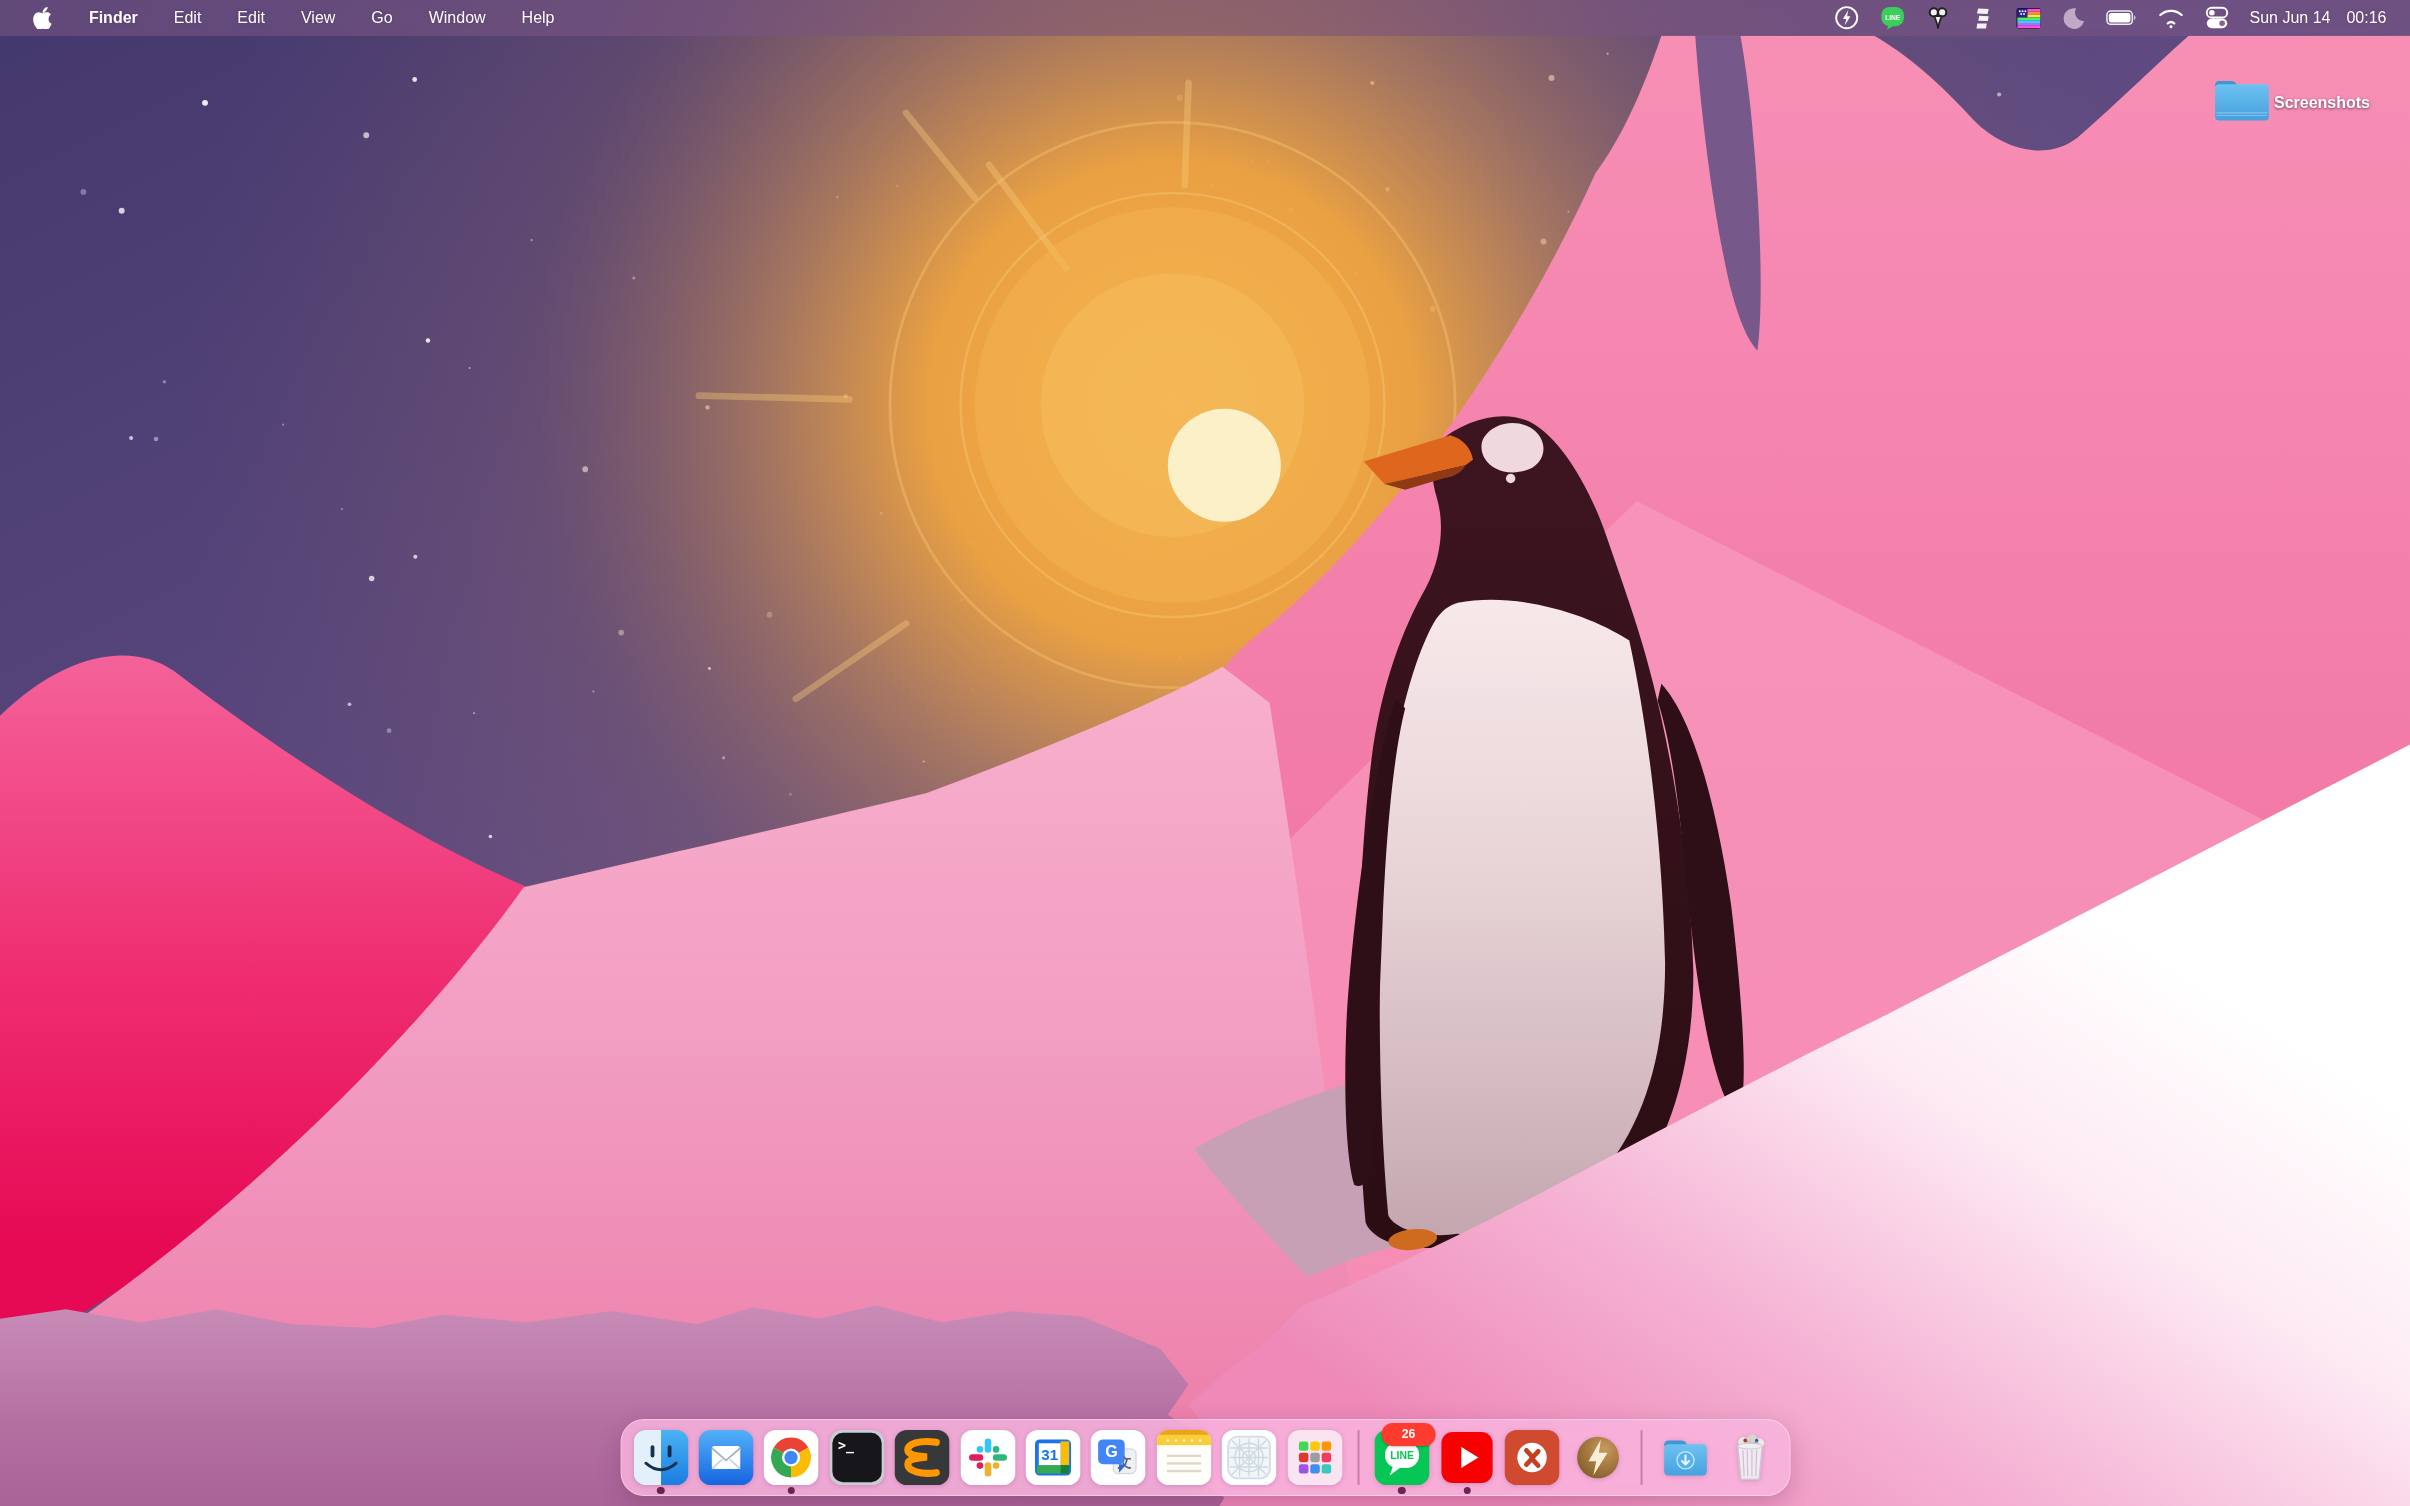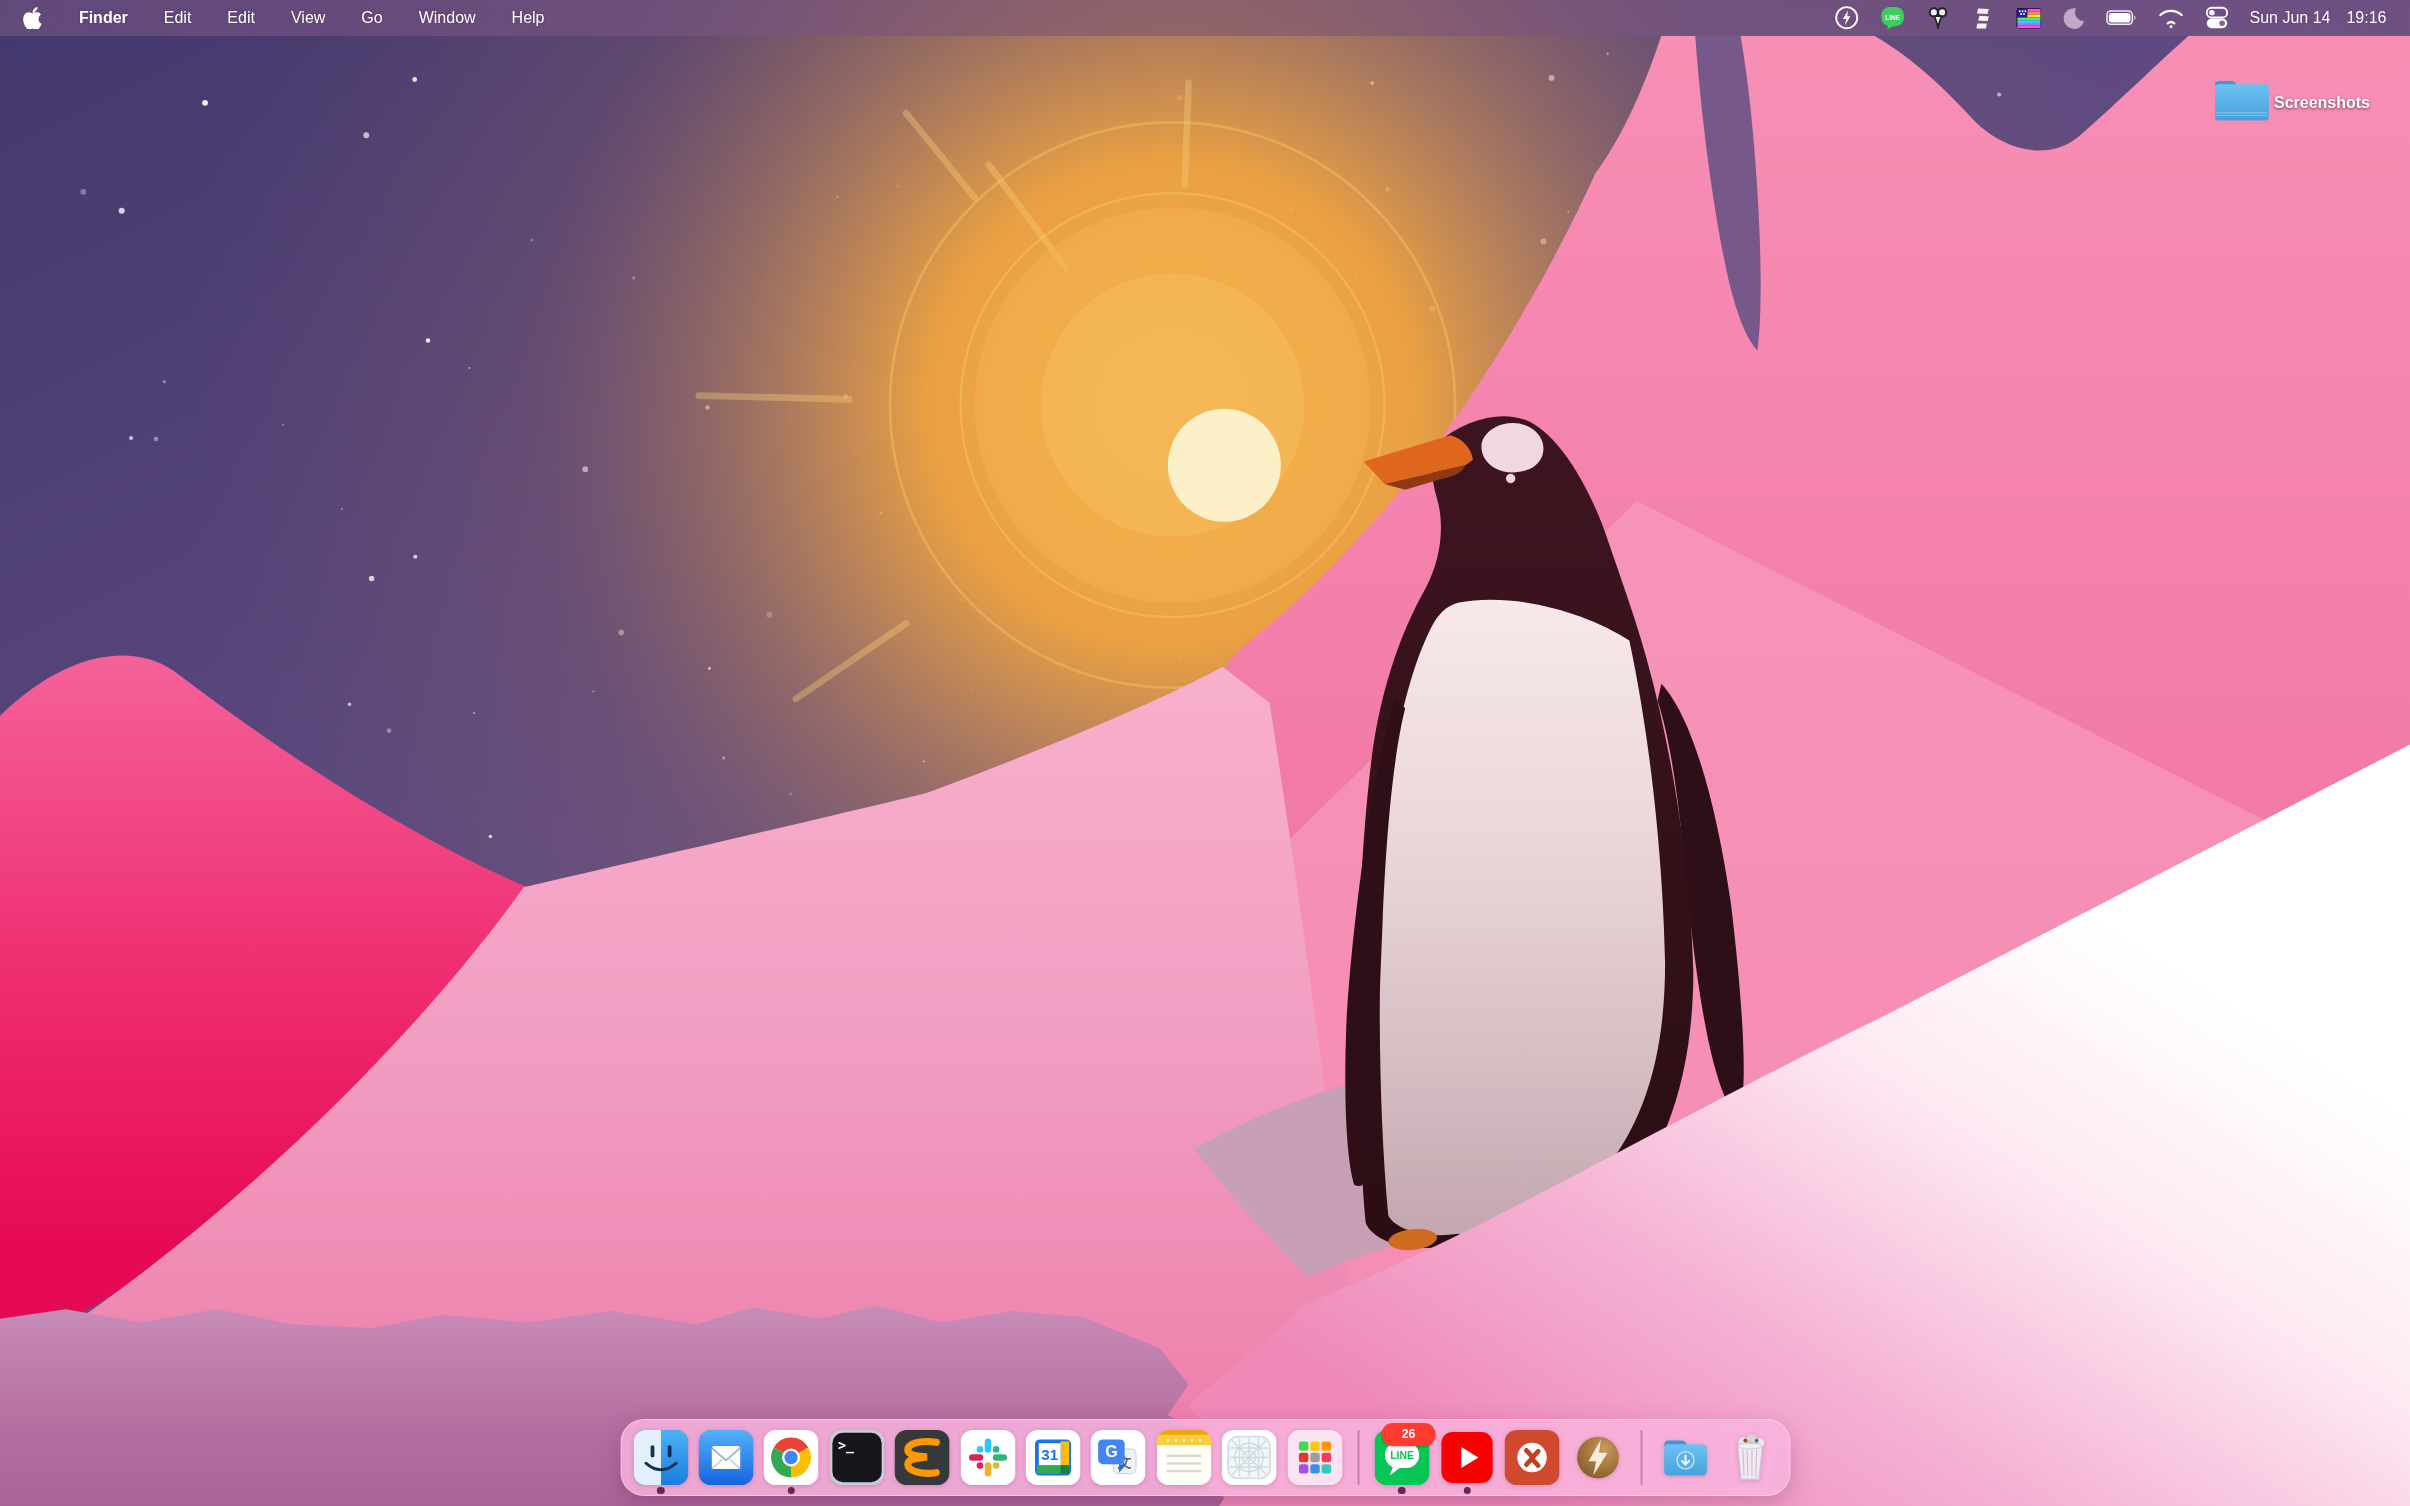--- a/index.html
+++ b/index.html
@@ -5,21 +5,21 @@
   html,body{margin:0;padding:0;background:#000;}
   .screen{position:relative;width:2411px;height:1507px;overflow:hidden;
     font-family:"Liberation Sans",sans-serif;-webkit-font-smoothing:antialiased;}
   .wallpaper{position:absolute;inset:0;width:100%;height:100%;display:block;}
 
   
   .menubar{position:absolute;top:0;left:0;right:0;height:36px;
     background:rgba(118,86,124,.60);backdrop-filter:blur(26px) saturate(160%);
     display:flex;align-items:center;justify-content:space-between;
     color:#fff;font-size:16px;z-index:30;}
-  .mb-left{display:flex;align-items:center;height:100%;padding-left:21px;}
+  .mb-left{display:flex;align-items:center;height:100%;padding-left:31px;}
   .mb-left .apple{display:flex;align-items:center;padding:0 19px 0 1.9px;height:100%;cursor:default;}
   .mb-item{padding:0 18px;height:100%;display:flex;align-items:center;cursor:default;
     text-shadow:0 0 2.8px rgba(60,30,70,.35);}
   .mb-item.app{font-weight:700;}
   .mb-right{display:flex;align-items:center;height:100%;padding-right:24.5px;gap:20px;}
   .st-ic{display:flex;align-items:center;justify-content:center;height:100%;}
   .clock{display:flex;gap:16px;text-shadow:0 0 2.8px rgba(60,30,70,.35);white-space:nowrap;}
 
   
   .desk-icon{position:absolute;top:60px;right:41px;width:160px;z-index:10;
@@ -390,21 +390,21 @@
       <span class="st-ic">
         <svg width="26" height="26" viewBox="0 0 28 28" fill="#fff">
           <rect x="3" y="3" width="22" height="10.5" rx="5.25" fill="none" stroke="#fff" stroke-width="2"></rect>
           <circle cx="8.5" cy="8.25" r="3"></circle>
           <rect x="3" y="14.5" width="22" height="10.5" rx="5.25"></rect>
           <circle cx="19.5" cy="19.75" r="3" fill="#8a6292"></circle>
         </svg>
       </span>
       <span class="clock">
         <span>Sun Jun 14</span>
-        <span>19:16</span>
+        <span>00:16</span>
       </span>
     </div>
   </div>
 
   <div class="desk-icon">
     <svg width="102" height="79" viewBox="0 0 100 78">
       <defs>
         <linearGradient id="fgrad" x1="0" y1="0" x2="0" y2="1">
           <stop offset="0" stop-color="#6cc2f1"></stop>
             <stop offset="1" stop-color="#46a0dc"></stop>

